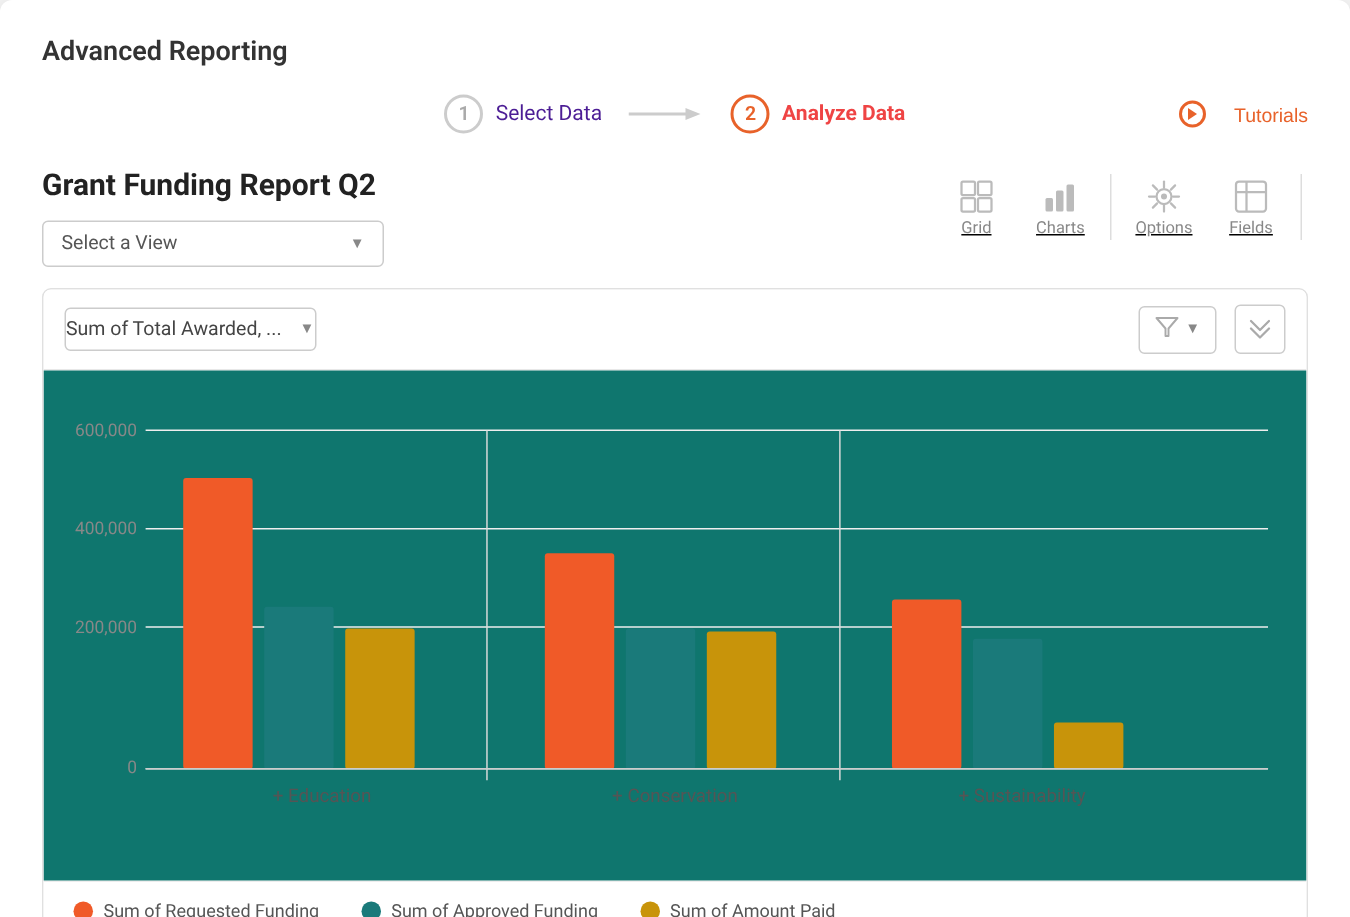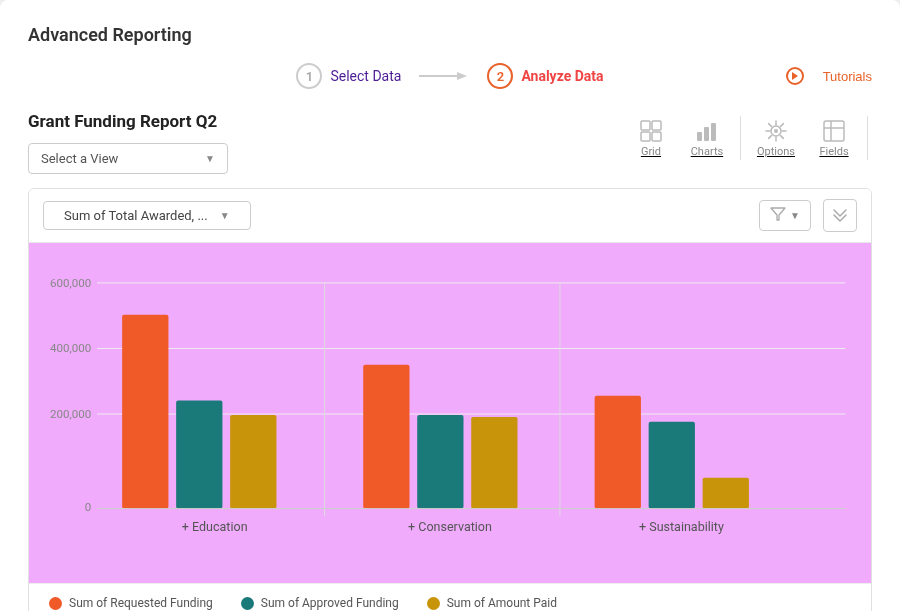--- a/index.html
+++ b/index.html
@@ -101,21 +101,21 @@
       border-left: 6px solid #e8622a;
       margin-left: 1px;
     }
     .report-header {
       display: flex;
       align-items: flex-start;
       justify-content: space-between;
       margin-bottom: 14px;
     }
     .report-title {
-      font-size: 17px;
+      font-size: 20px;
       font-weight: 700;
       color: #222;
     }
     .toolbar {
       display: flex;
       align-items: center;
       gap: 2px;
     }
     .toolbar-item {
       display: flex;
@@ -148,21 +148,21 @@
     .select-view-row {
       margin-bottom: 0;
     }
     .select-view-dropdown {
       display: flex;
       align-items: center;
       justify-content: space-between;
       border: 1px solid #ccc;
       border-radius: 4px;
       padding: 7px 12px;
-      width: 200px;
+      width: 228px;
       font-size: 13px;
       color: #555;
       cursor: pointer;
       background: #fff;
     }
     .chevron-down {
       font-size: 10px;
       color: #888;
     }
     .content-area {
@@ -178,21 +178,21 @@
       padding: 10px 14px;
       border-bottom: 1px solid #e8e8e8;
       background: #fff;
     }
     .sum-dropdown {
       display: flex;
       align-items: center;
       gap: 8px;
       border: 1px solid #ccc;
       border-radius: 4px;
-      padding: 6px 20px;
+      padding: 6px 0;
       font-size: 13px;
       color: #444;
       cursor: pointer;
       background: #fff;
     }
     .filter-btn {
       display: flex;
       align-items: center;
       gap: 4px;
       border: 1px solid #ccc;
@@ -209,21 +209,21 @@
       border: 1px solid #ccc;
       border-radius: 4px;
       padding: 6px 8px;
       background: #fff;
       cursor: pointer;
       font-size: 14px;
       color: #888;
       margin-left: 6px;
     }
     .chart-area {
-      background: #f0abfc;
+      background: #0f766e;
       padding: 20px 16px 16px 16px;
       position: relative;
       height: 340px;
     }
     .chart-svg {
       width: 100%;
       height: 100%;
     }
     .legend-row {
       display: flex;

